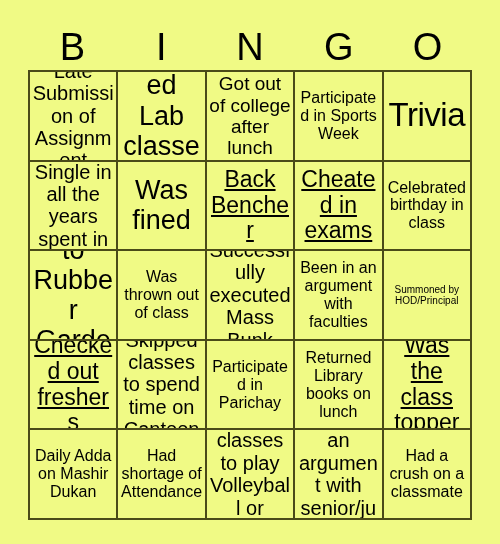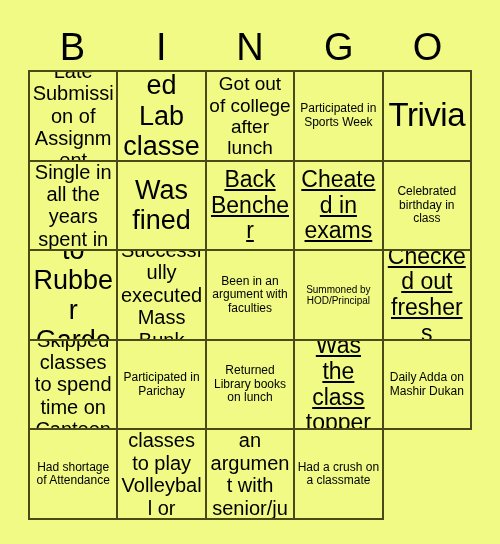--- a/index.html
+++ b/index.html
@@ -67,21 +67,21 @@
     background: #f0fa85;
   }
   .cell .celltext {
     display: block;
     width: 100%;
     word-wrap: break-word;
   }
   
   .sz-xs .celltext { font-size: 10px; }
   .sz-s  .celltext { font-size: 20px; }
-  .sz-m  .celltext { font-size: 12px; }
+  .sz-m  .celltext { font-size: 16px; }
   .sz-l  .celltext { font-size: 19px; }
   .sz-xl .celltext { font-size: 23px; text-decoration: underline; }
   .sz-xxl .celltext { font-size: 27px; }
   .sz-free .celltext {
     font-size: 33px;
     font-weight: normal;
     letter-spacing: -0.5px;
   }
 </style>
 </head>
@@ -124,20 +124,23 @@
       </div>
       <div class="cell sz-xl">
         <span class="celltext">Cheated in exams</span>
       </div>
       <div class="cell sz-m">
         <span class="celltext">Celebrated birthday in class</span>
       </div>
       <div class="cell sz-xxl">
         <span class="celltext">Been to Rubber Garden</span>
       </div>
+      <div class="cell sz-m">
+        <span class="celltext">Was thrown out of class</span>
+      </div>
       <div class="cell sz-s">
         <span class="celltext">Successfully executed Mass Bunk</span>
       </div>
       <div class="cell sz-m">
         <span class="celltext">Been in an argument with faculties</span>
       </div>
       <div class="cell sz-xs">
         <span class="celltext">Summoned by HOD/Principal</span>
       </div>
       <div class="cell sz-xl">

